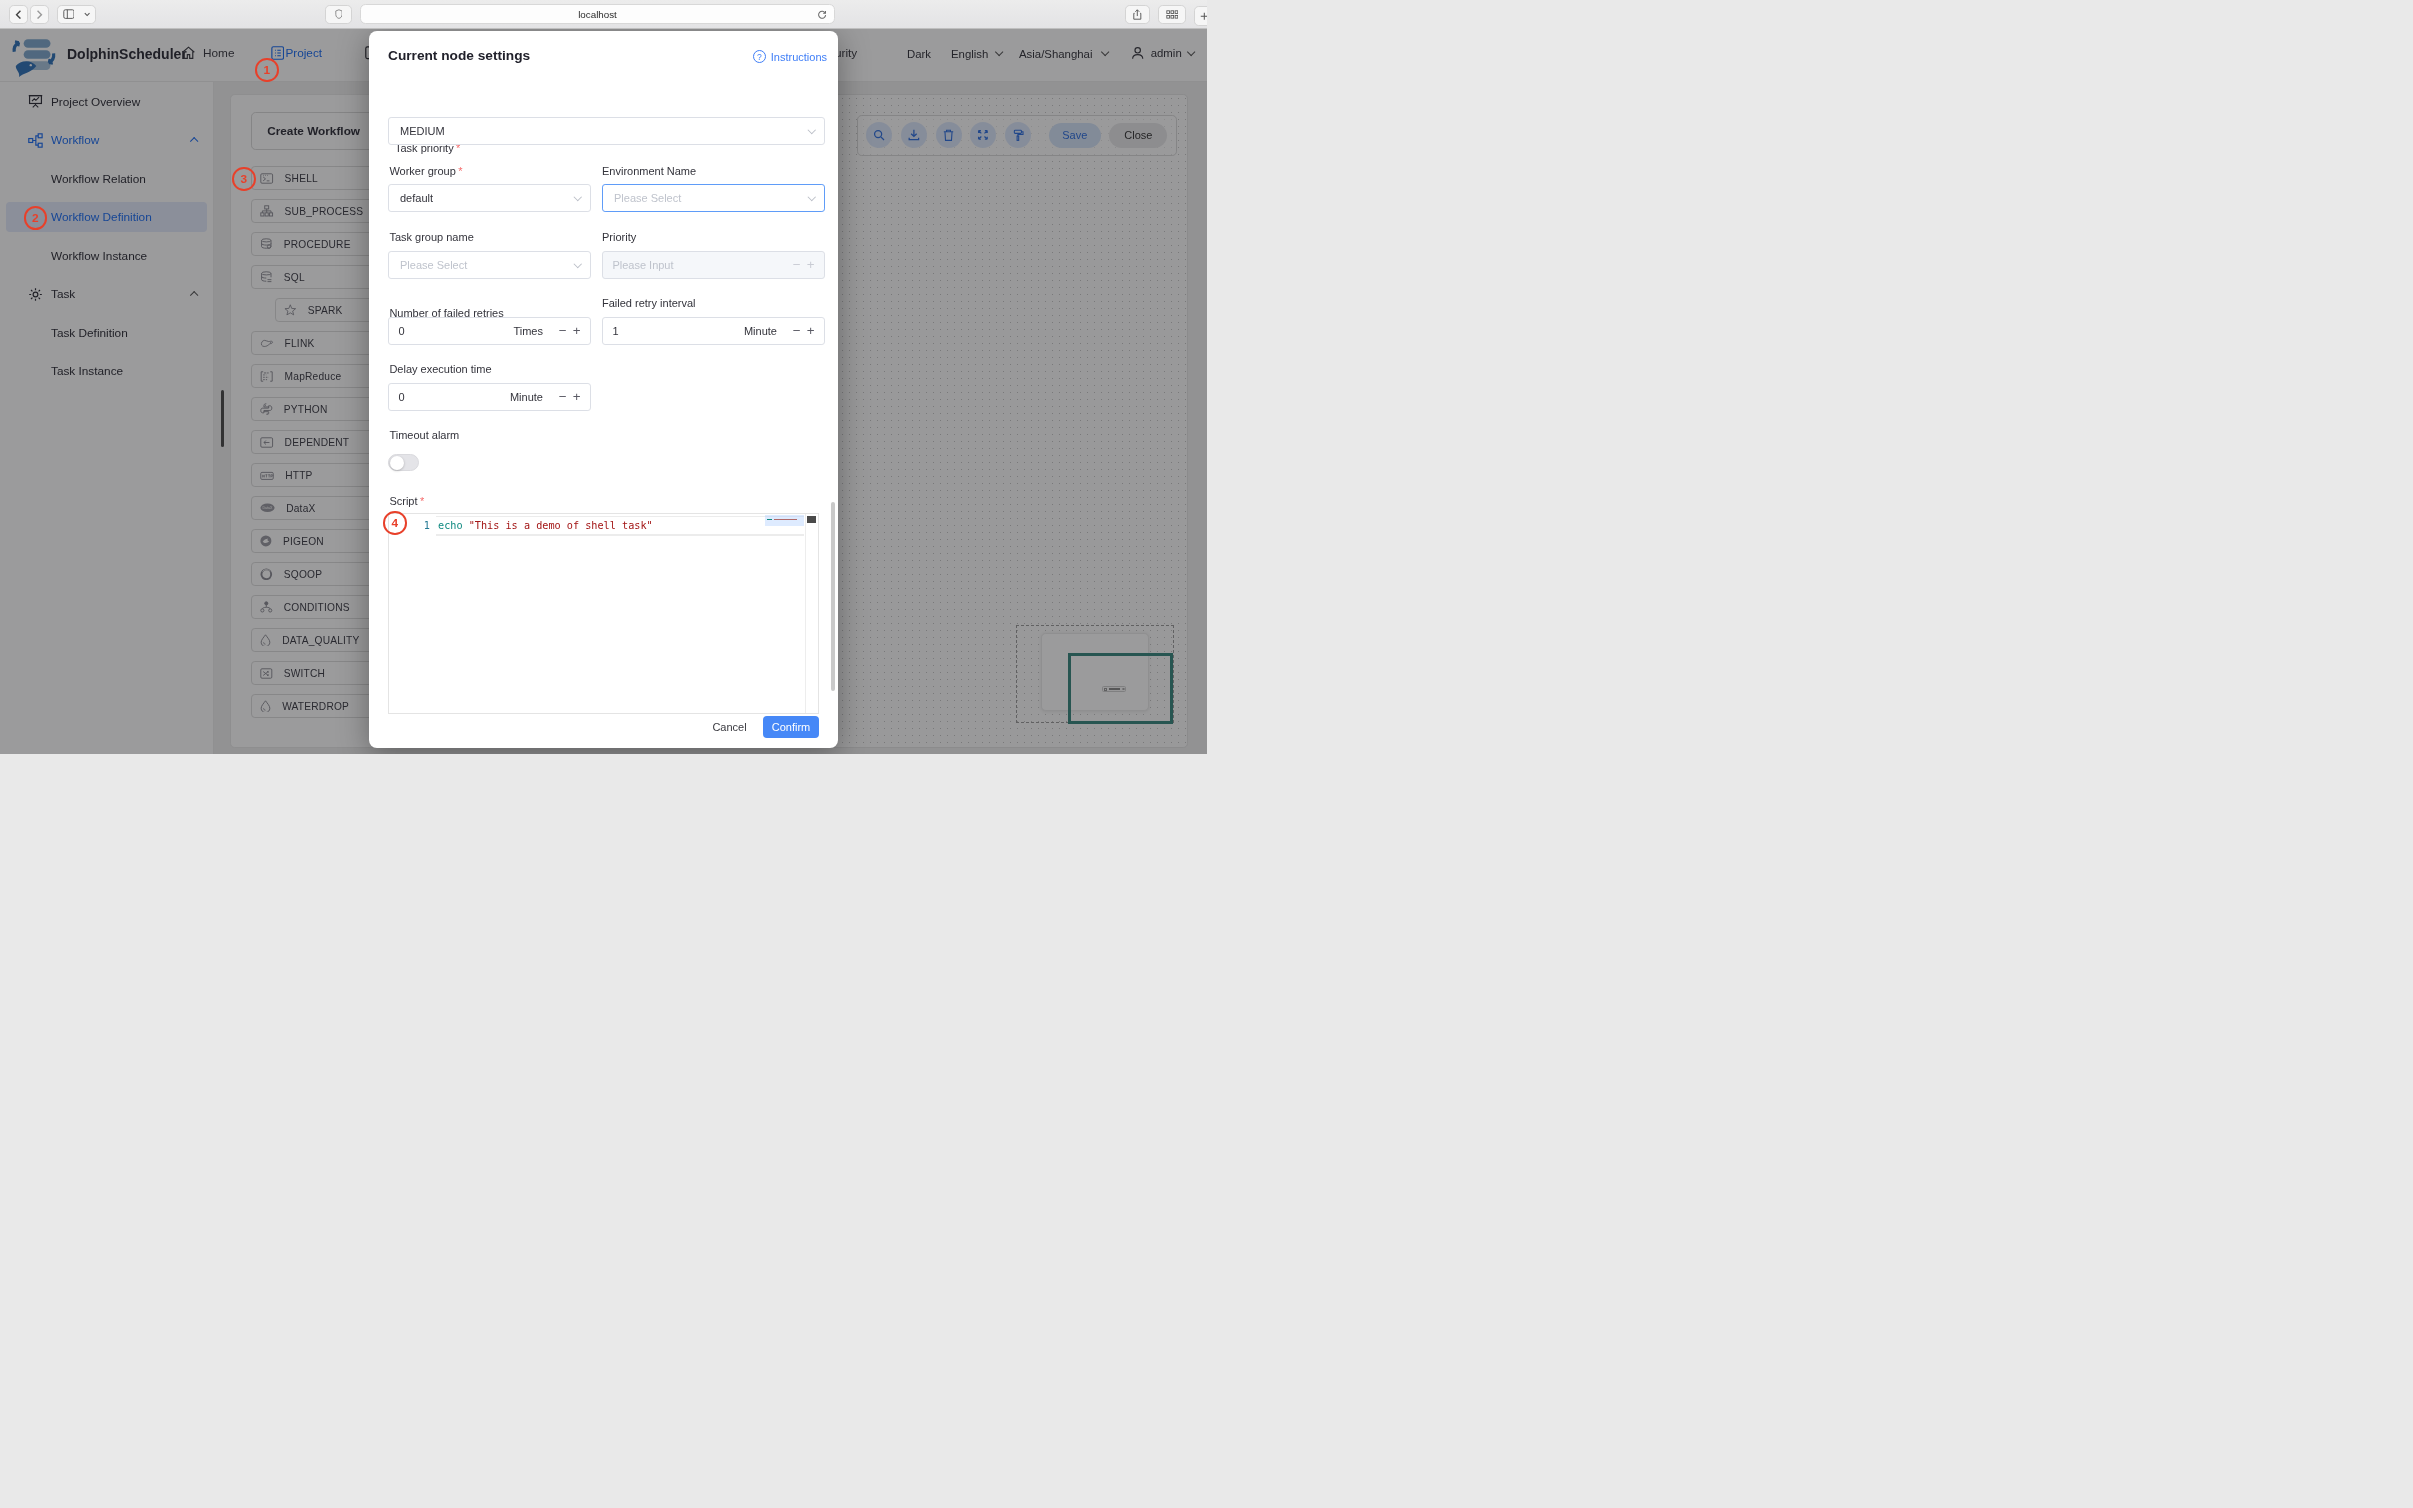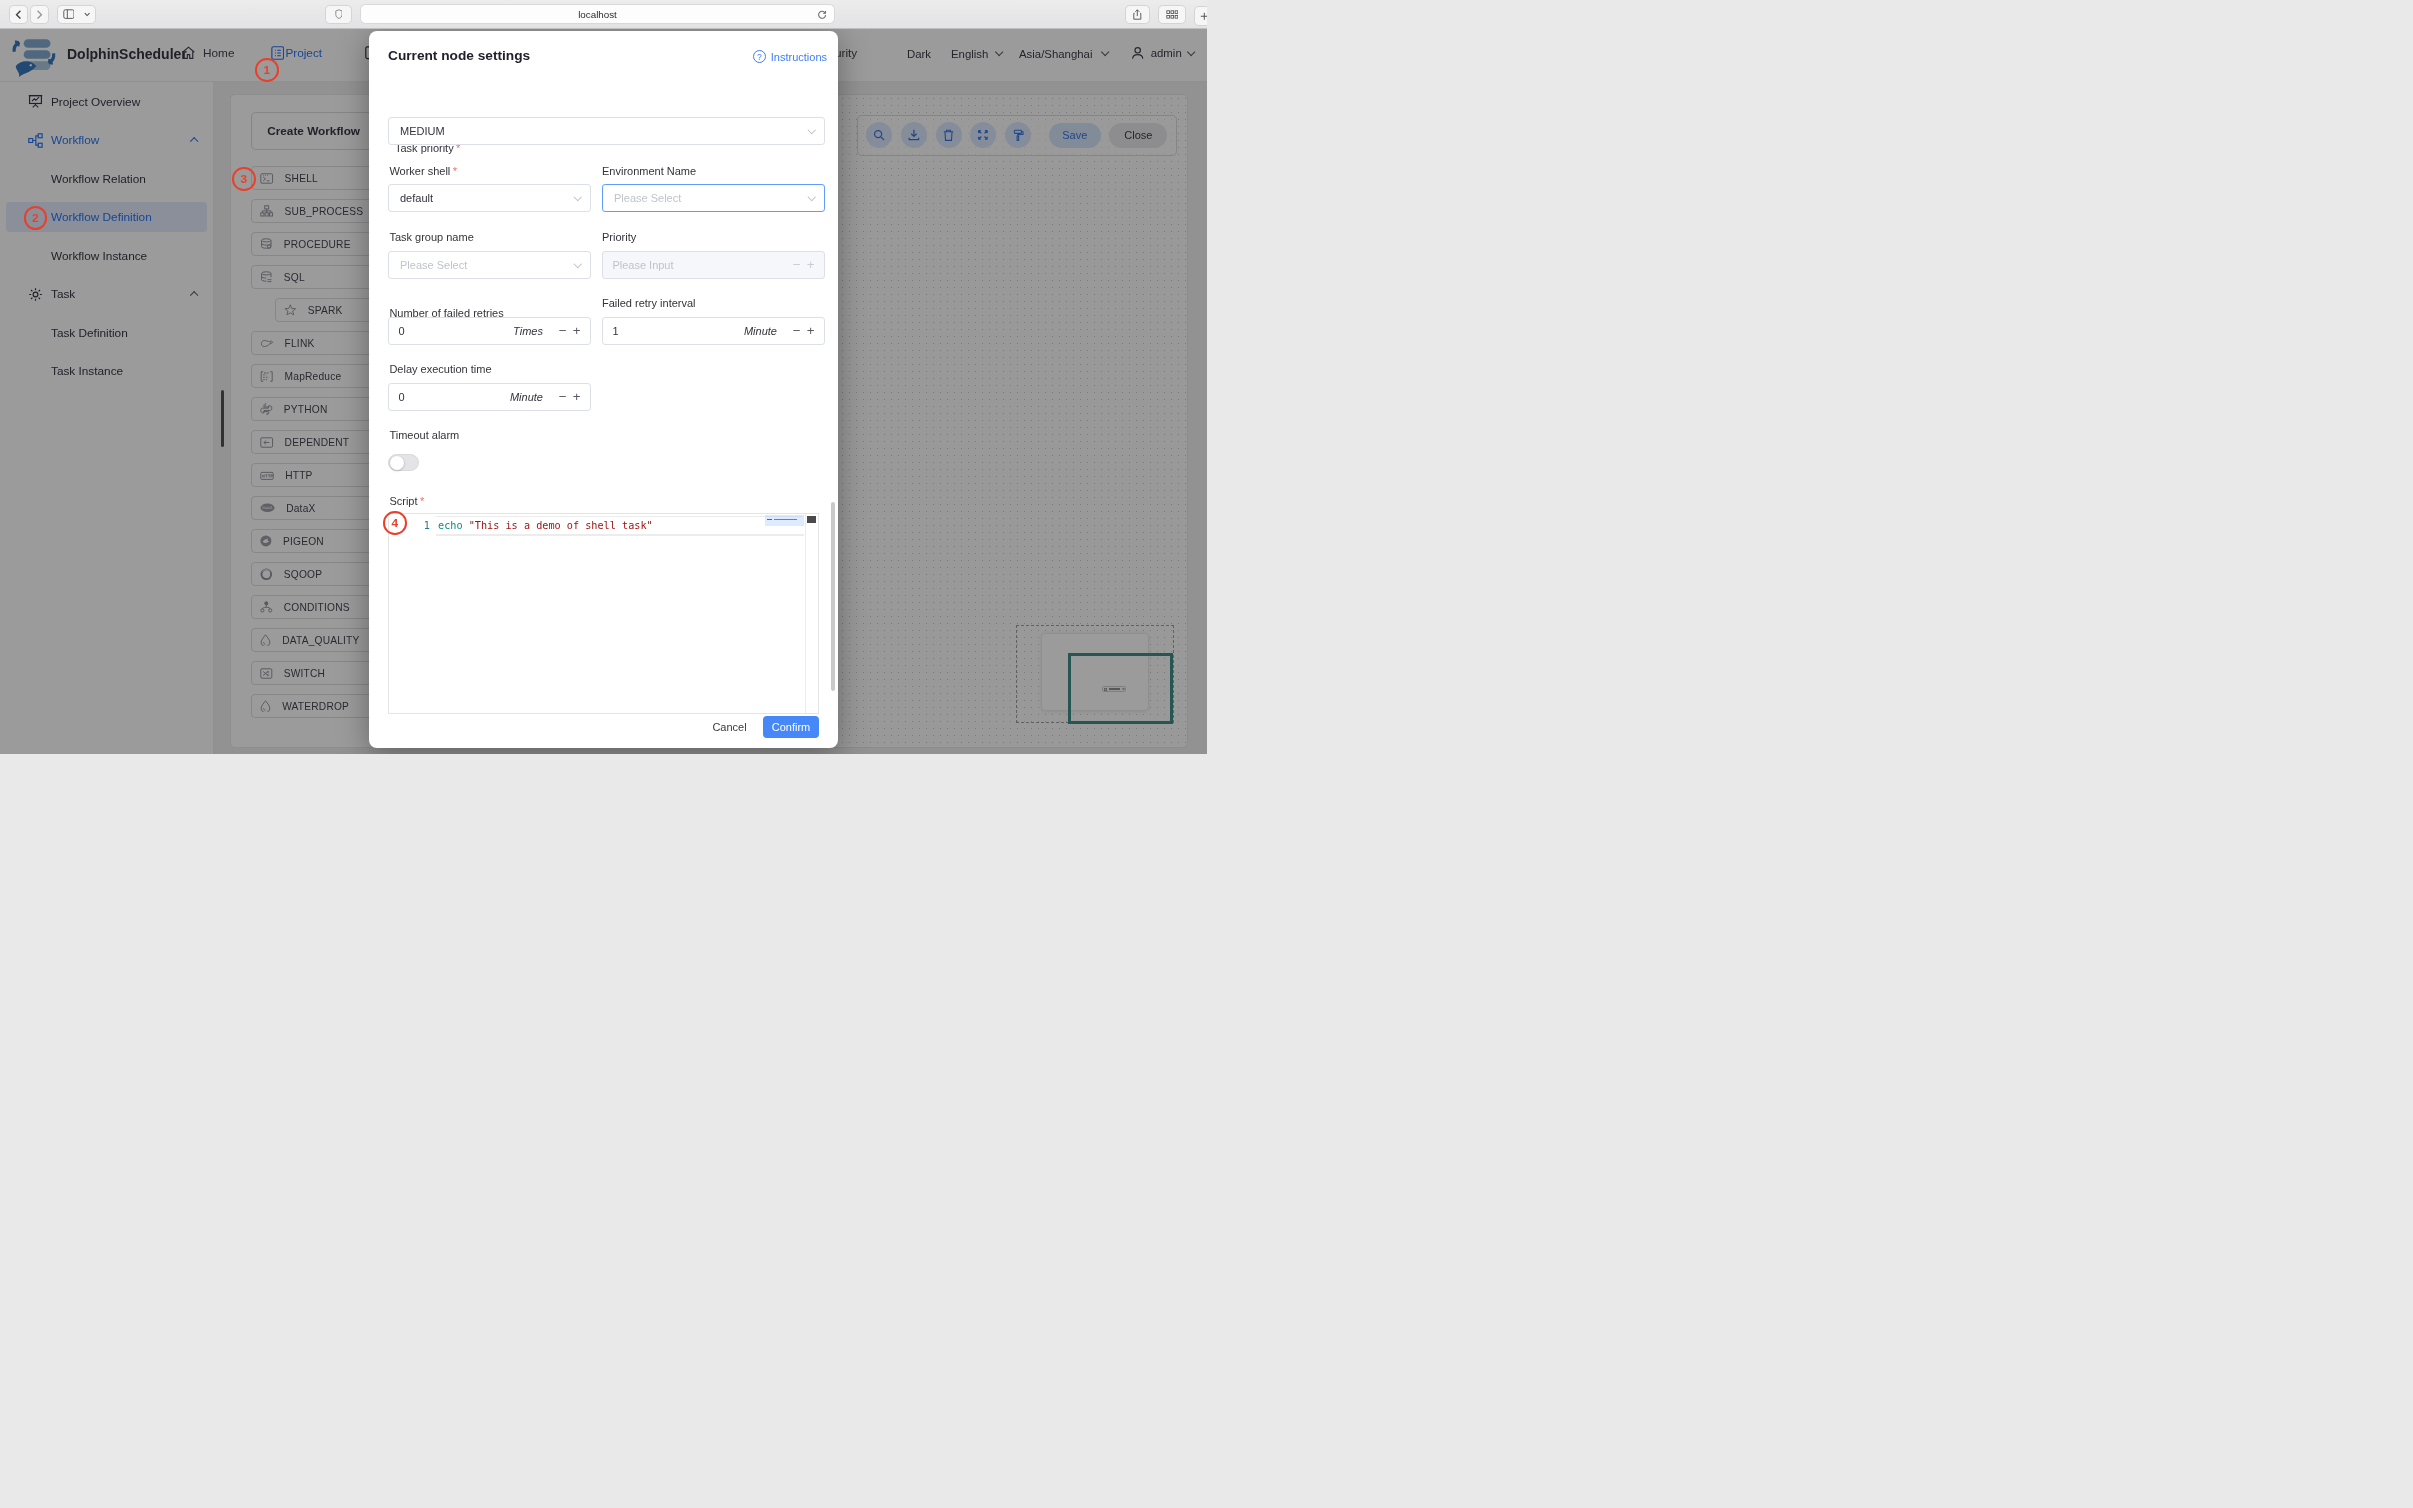--- a/index.html
+++ b/index.html
@@ -57,21 +57,21 @@
   #modal .title{position:absolute;left:19px;top:17.3px;font-size:13.7px;font-weight:700;color:#21212b;}
   .fld-label{position:absolute;font-size:11px;color:#33333b;}
   .req{color:#f56c6c;margin-left:2.4px;}
   .sel{position:absolute;height:28px;border:0.8px solid #dcdfe6;border-radius:3.1px;background:#fff;display:flex;align-items:center;font-size:11px;color:#33333b;padding:0 11px;}
   .sel .ph{color:#bfc3cc;}
   .sel .caret{position:absolute;right:9.4px;width:5.5px;height:5.5px;border-right:1.1px solid #b9bdc6;border-bottom:1.1px solid #b9bdc6;transform:rotate(45deg);margin-top:-2.4px;}
   .sel.focus{border:0.8px solid #5f9cf8;}
   .sel.disabled{background:#f5f7fa;}
   .num-field{position:absolute;height:28px;border:0.8px solid #dcdfe6;border-radius:3.1px;background:#fff;display:flex;align-items:center;font-size:11px;color:#33333b;padding:0 9.4px;}
   .num-field .val{flex:1;}
-  .num-field .unit{color:#33333b;margin-right:9.4px;font-style:italic;}
+  .num-field .unit{color:#33333b;margin-right:9.4px;}
   .step{color:#5a5a64;font-size:13.4px;line-height:1;margin-left:6.3px;}
   .step.gray{color:#c9ccd4;}
   .toggle{position:absolute;width:31px;height:17.3px;border-radius:8.6px;background:#e4e4e8;border:0.8px solid #dadade;}
   .toggle .knob{position:absolute;left:0.8px;top:0.8px;width:14px;height:14px;border-radius:50%;background:#fff;box-shadow:0 0.8px 2.4px rgba(0,0,0,.25);}
   #editor{position:absolute;left:19px;top:482px;width:431px;height:201px;border:0.8px solid #e4e4e4;background:#fff;font-family:"DejaVu Sans Mono", monospace;}
   #editor .cl-bar{position:absolute;left:47px;right:14px;height:1.6px;background:#ececec;}
   #editor .lineno{position:absolute;left:22px;top:6.3px;width:19px;text-align:right;font-size:10.2px;color:#237893;}
   #editor .code{position:absolute;left:49px;top:6.3px;font-size:10.2px;white-space:pre;}
   .kw{color:#0f8a80;}
   .str{color:#a31515;}
@@ -484,21 +484,21 @@
       <span class="help-circ">?</span>
       <span class="link">Instructions</span>
     </div>
 
     <div class="fld-label" style="left:26px;top:68px;margin-top:43px;"><span>Task priority</span><span class="req">*</span></div>
     <div class="sel" style="left:19px;top:86px;width:437px;">
       <span>MEDIUM</span>
       <span class="caret"></span>
     </div>
 
-    <div class="fld-label" style="left:20.4px;top:134px;"><span>Worker shell</span><span class="req">*</span></div>
+    <div class="fld-label" style="left:20.4px;top:134px;"><span>Worker group</span><span class="req">*</span></div>
     <div class="fld-label" style="left:233px;top:134px;">Environment Name</div>
     <div class="sel" style="left:19px;top:153px;width:203px;">
       <span>default</span>
       <span class="caret"></span>
     </div>
     <div class="sel focus" style="left:233px;top:153px;width:223px;">
       <span class="ph">Please Select</span>
       <span class="caret"></span>
     </div>
 

